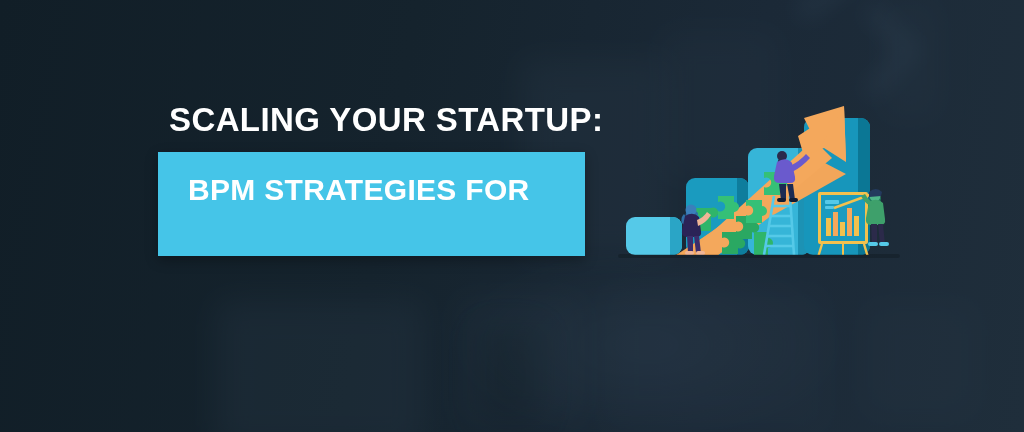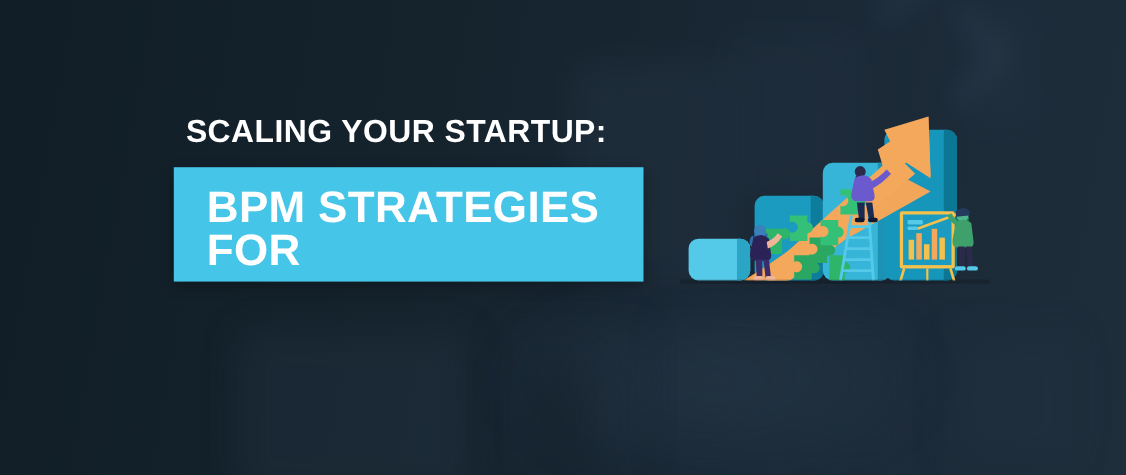--- a/index.html
+++ b/index.html
@@ -36,32 +36,32 @@
   }
   .bg-soft{
     position:absolute;left:440px;top:250px;width:420px;height:190px;
     background:radial-gradient(ellipse at center,#35485a 0%,rgba(53,72,90,0) 72%);
     opacity:.30;filter:blur(18px);
   }
 
   
   .headline{
     position:absolute;left:169px;top:101px;
-    color:#ffffff;font-size:29px;line-height:38px;font-weight:bold;
+    color:#ffffff;font-size:33px;line-height:38px;font-weight:bold;
     letter-spacing:.4px;white-space:nowrap;
     font-family:"Liberation Sans",sans-serif;
   }
   .subbox{
     position:absolute;left:158px;top:152px;width:427px;height:104px;
     background:#45c5e8;
     box-shadow:0 4px 12px rgba(0,0,0,.30);
   }
   .subbox-text{
     position:absolute;left:30px;top:18px;
-    color:#ffffff;font-size:40px;line-height:39px;font-weight:bold;
+    color:#ffffff;font-size:30px;line-height:39px;font-weight:bold;
     letter-spacing:.3px;
   }
   .subbox-text span{display:block;}
 
   
   .illus{position:absolute;left:618px;top:100px;width:282px;height:160px;}
   .illus-inner{position:absolute;inset:0;}
 
   .bar{position:absolute;border-radius:9px;}
   .bar-face{position:absolute;inset:0;border-radius:9px;}

